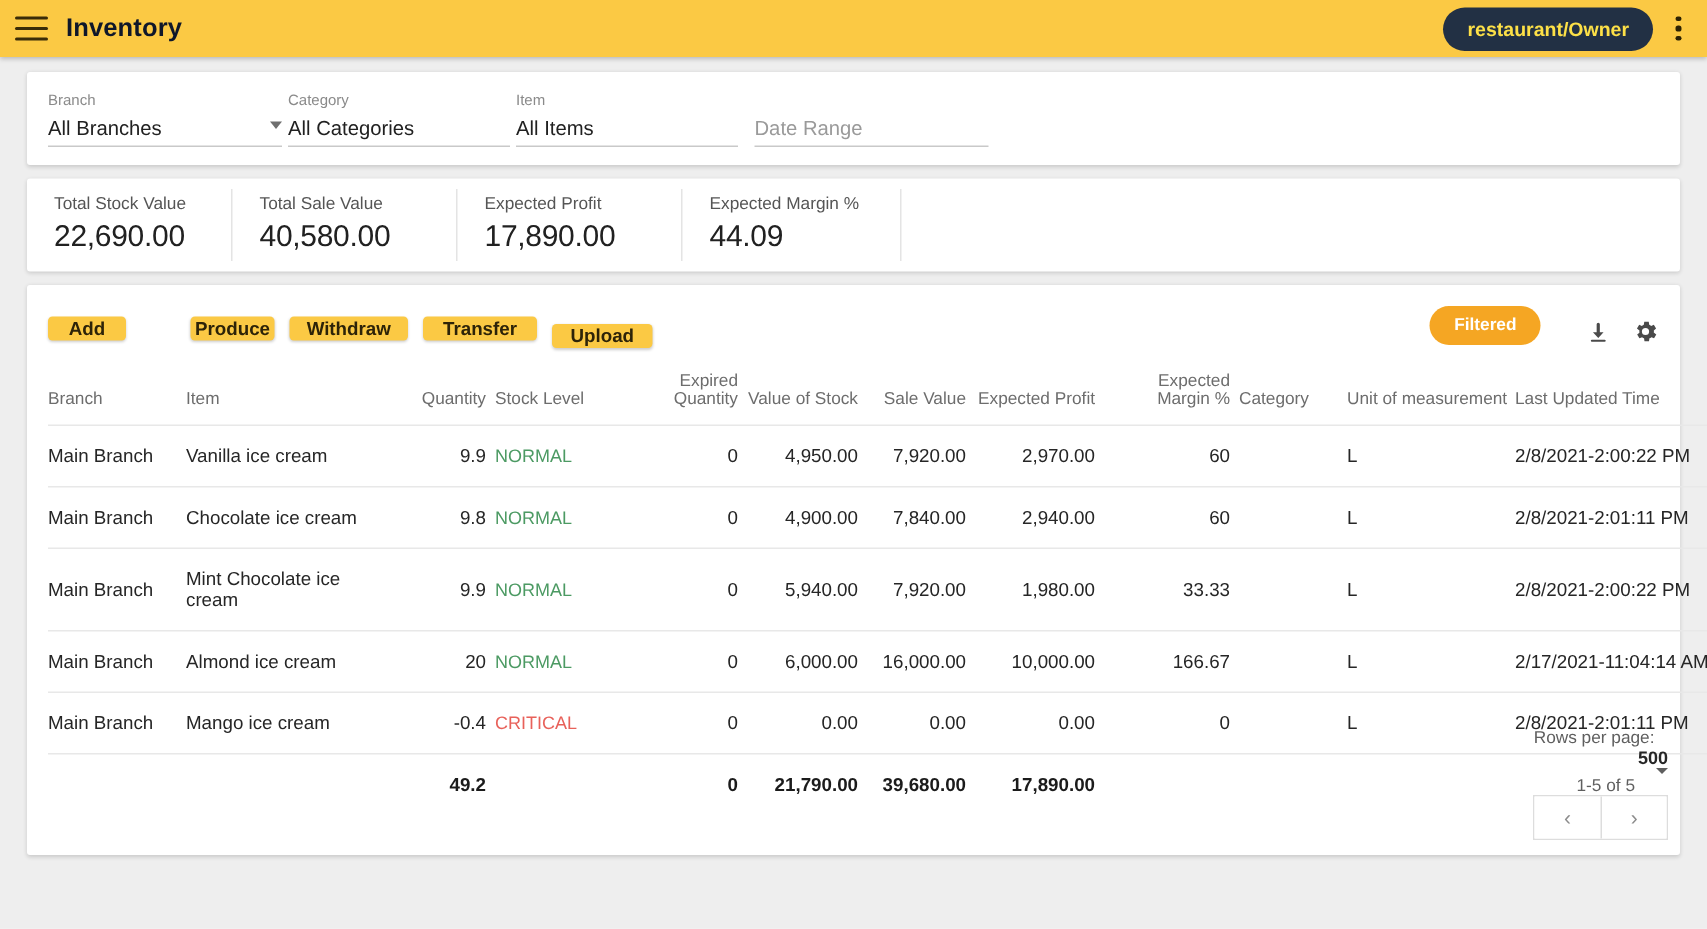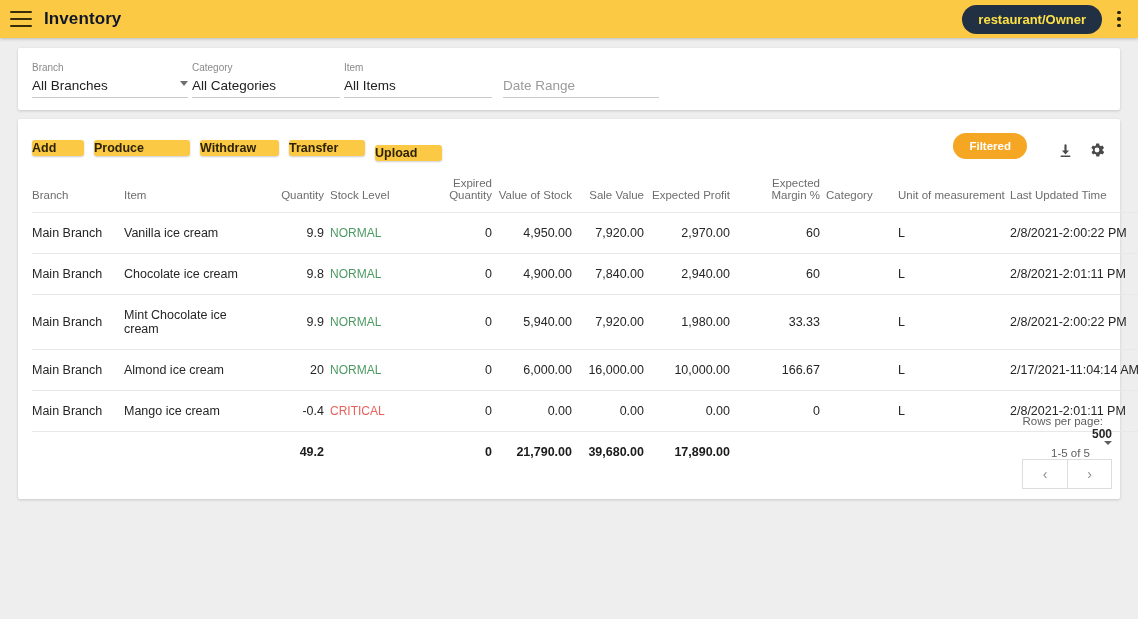--- a/index.html
+++ b/index.html
@@ -107,24 +107,24 @@
   .toolbar {
     height: 58px; display: flex; align-items: center; padding: 0 14px;
   }
   .btn {
     background: #fbc944; color: #2d2308;
     border: none; border-radius: 3px;
     font-size: 12.5px; font-weight: bold;
     font-family: "Liberation Sans", sans-serif;
     padding: 1px 0; margin-right: 10px;
     box-shadow: 0 1px 2px rgba(0,0,0,.2);
-    cursor: pointer; text-align: left;
+    cursor: pointer; text-align: center;
   }
   .btn-add { width: 52px; }
-  .btn-produce { width: 96px; }
+  .btn-produce { width: 56px; margin-left: 33px; }
   .btn-withdraw { width: 79px; }
   .btn-transfer { width: 76px; }
   .btn-upload { width: 67px; margin-top: 10px; }
 
   .toolbar-right { margin-left: auto; display: flex; align-items: flex-end; }
   .filtered-badge {
     background: #f5a623; color: #ffffff;
     font-size: 11.5px; font-weight: bold;
     padding: 7px 16px; border-radius: 14px;
     margin-right: 16px; margin-bottom: 4px;
@@ -248,20 +248,38 @@
 
     <div class="field f-date">
       <div class="field-label"></div>
       <div class="field-line">
         <div class="field-value placeholder">Date Range</div>
       </div>
     </div>
 
   </div>
 
+  <div class="card stats">
+    <div class="stat">
+      <div class="stat-label">Total Stock Value</div>
+      <div class="stat-value">22,690.00</div>
+    </div>
+    <div class="stat">
+      <div class="stat-label">Total Sale Value</div>
+      <div class="stat-value">40,580.00</div>
+    </div>
+    <div class="stat">
+      <div class="stat-label">Expected Profit</div>
+      <div class="stat-value">17,890.00</div>
+    </div>
+    <div class="stat">
+      <div class="stat-label">Expected Margin %</div>
+      <div class="stat-value">44.09</div>
+    </div>
+  </div>
 
   <div class="card main">
 
     <div class="toolbar">
       <button class="btn btn-add">Add</button>
       <button class="btn btn-produce">Produce</button>
       <button class="btn btn-withdraw">Withdraw</button>
       <button class="btn btn-transfer">Transfer</button>
       <button class="btn btn-upload">Upload</button>
 

